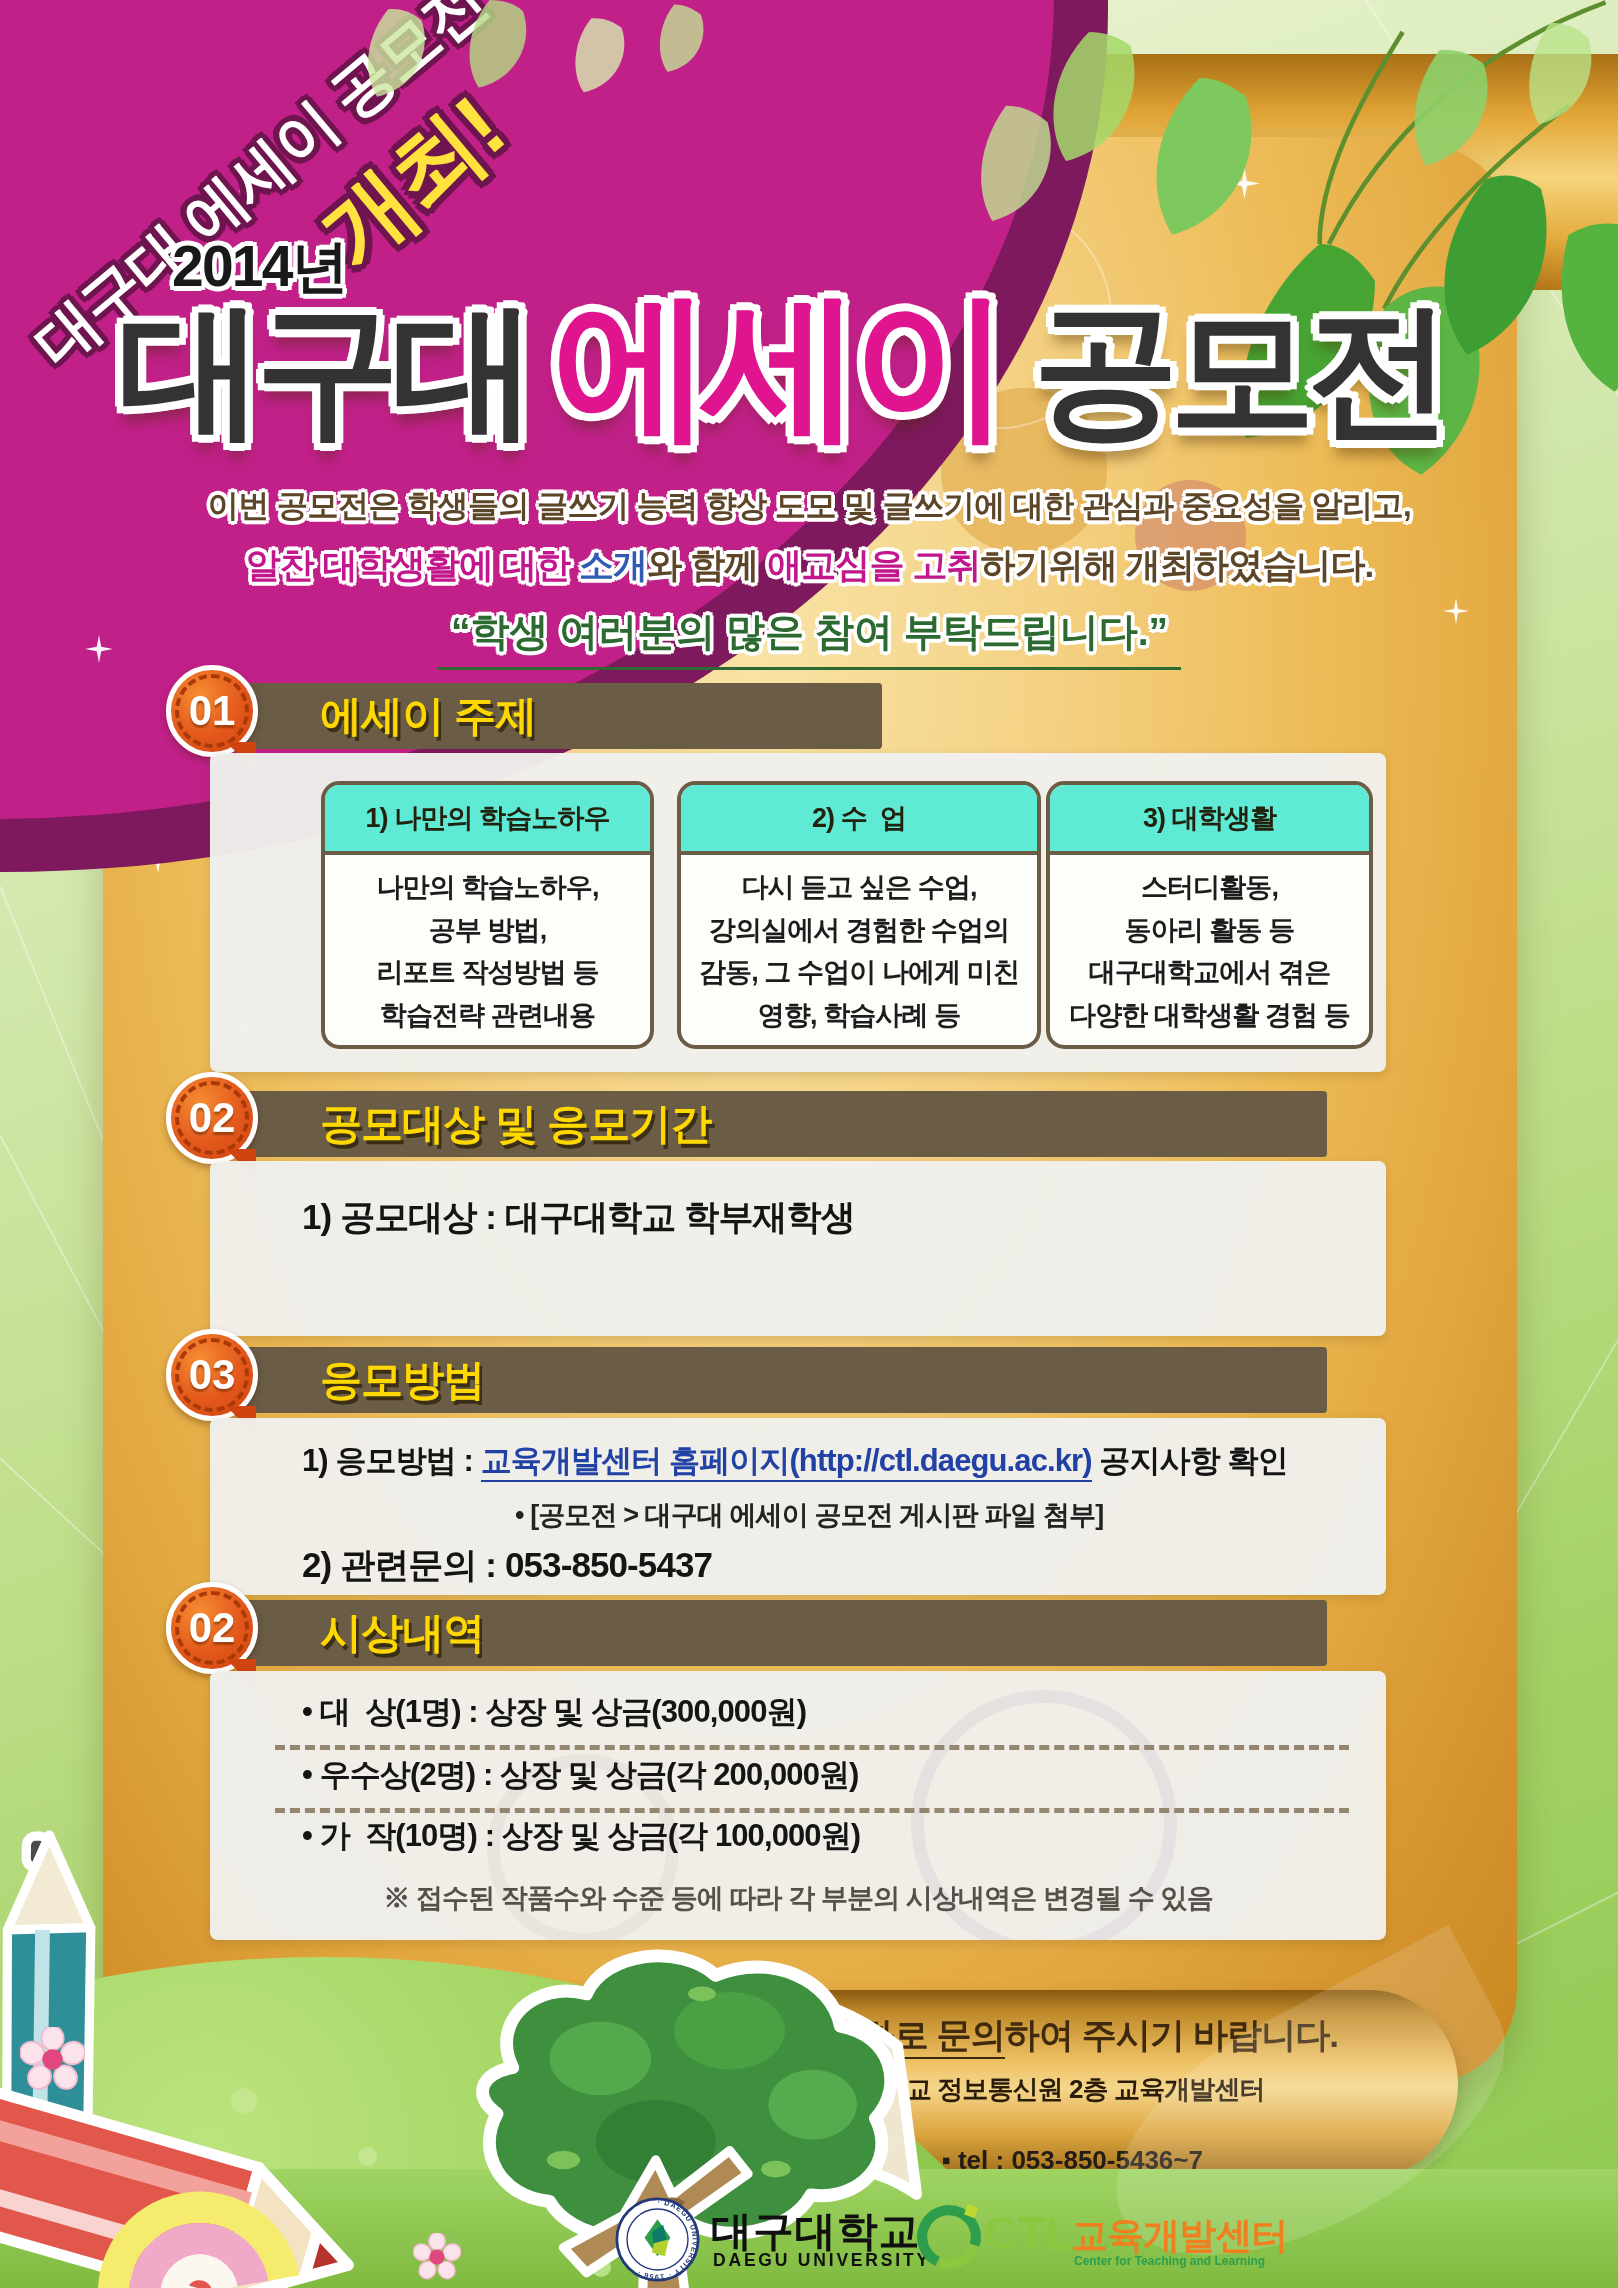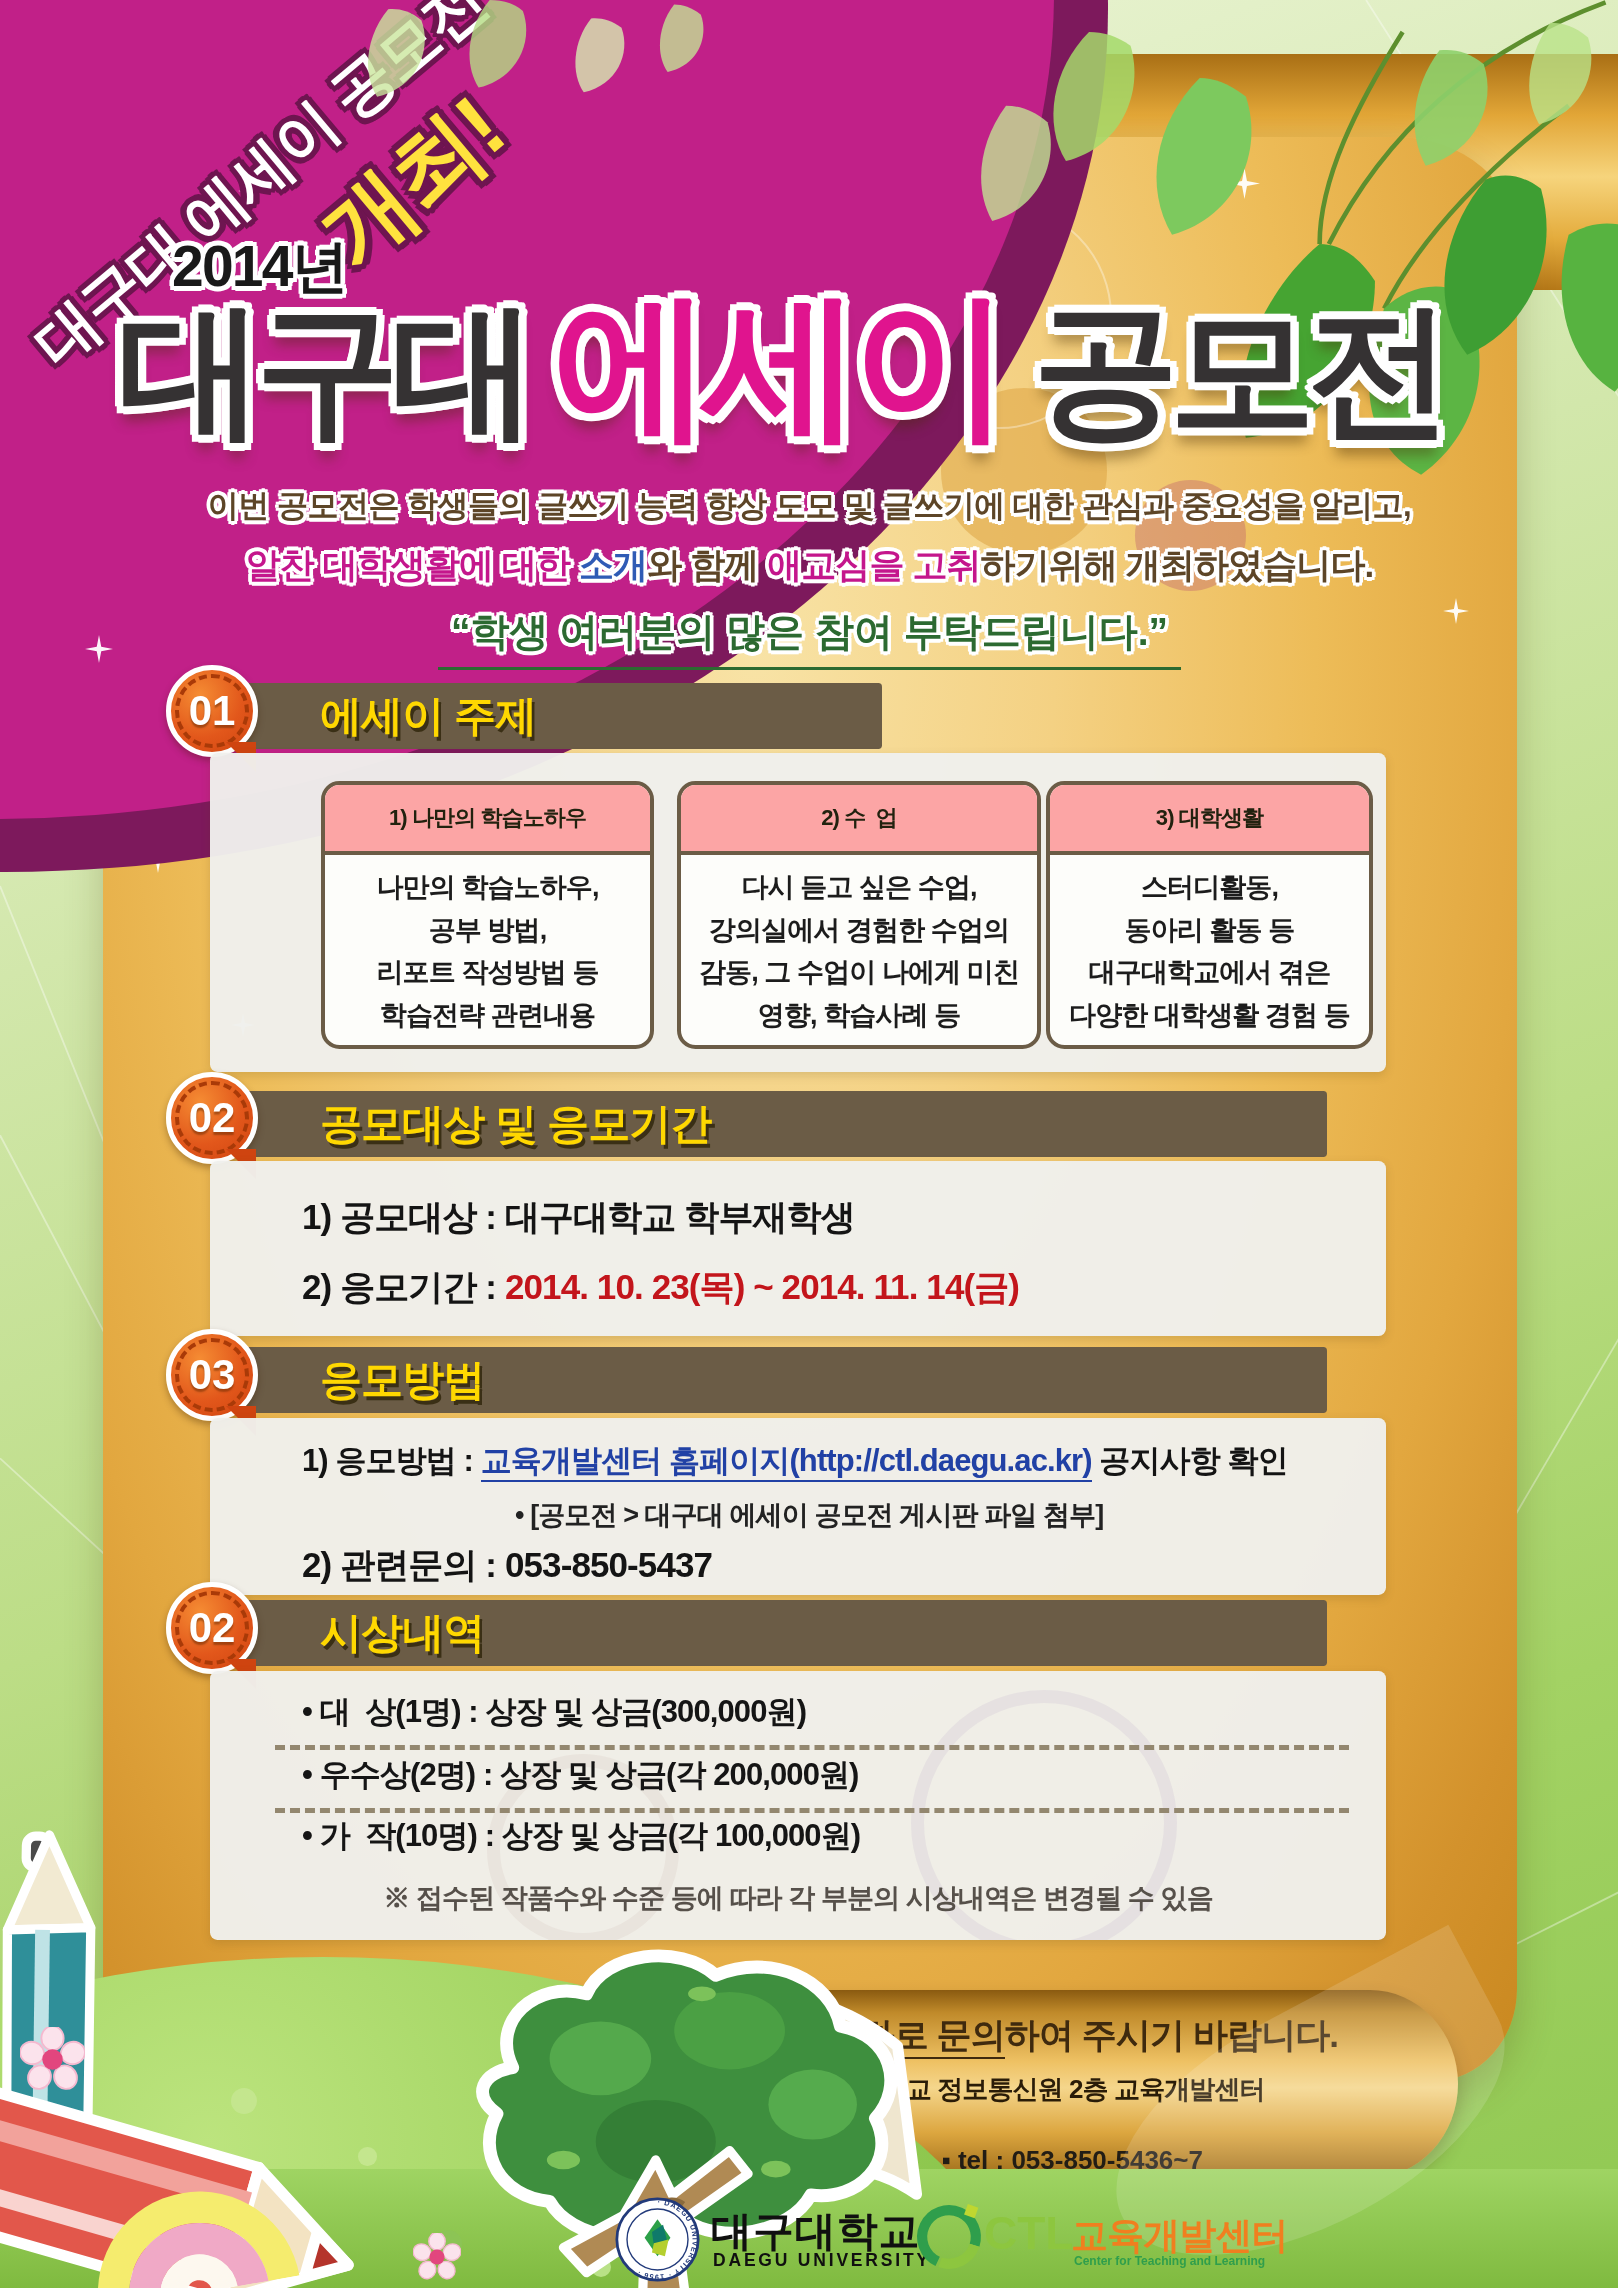--- a/index.html
+++ b/index.html
@@ -51,22 +51,22 @@
     background:radial-gradient(circle at 35% 30%,#f58c33,#e2571b 55%,#cf4410);
     border:5.5px solid #fff;box-shadow:0 3.7px 7.4px rgba(60,30,0,.35);}
   .badge .spike{position:absolute;inset:9.2px;border-radius:50%;border:4.6px dashed #a93a08;}
   .badge .num{position:absolute;inset:0;display:flex;align-items:center;justify-content:center;
     font-size:42px;font-weight:900;color:#fff;text-shadow:0 2.8px 1.8px rgba(100,40,0,.5);}
   .badge .tail{position:absolute;right:1.8px;bottom:-14.8px;width:0;height:0;
     border:15.7px solid transparent;border-top-color:#cf4410;border-right-color:#cf4410;}
   .panel{background:rgba(240,239,236,.97);border-radius:7.4px;box-shadow:0 3.7px 9.2px rgba(100,70,20,.18);}
   
   .tbox{position:absolute;top:28px;height:260px;background:#fdfdfa;border:4.6px solid #6b5c46;border-radius:18.5px;overflow:hidden;}
-  .tbox .th{height:66px;background:#fca5a5;border-bottom:4.6px solid #6b5c46;display:flex;align-items:center;justify-content:center;
-    font-size:22px;font-weight:900;color:#22220f;white-space:pre-wrap;letter-spacing:-0.9px;}
+  .tbox .th{height:66px;background:#5eead4;border-bottom:4.6px solid #6b5c46;display:flex;align-items:center;justify-content:center;
+    font-size:27px;font-weight:900;color:#22220f;white-space:pre-wrap;letter-spacing:-0.9px;}
   .tbox .tb{padding-top:11px;text-align:center;font-size:27px;font-weight:700;color:#1c1c1c;line-height:1.58;white-space:pre-line;letter-spacing:-0.9px;}
   .pline{position:absolute;white-space:nowrap;font-weight:900;letter-spacing:-0.9px;}
   .lbl{color:#141414;} .red{color:#c3151b;}
   .link{color:#2141a5;border-bottom:2.8px solid #2141a5;padding-bottom:1.8px;}
   .award{font-size:31px;color:#151515;white-space:pre-wrap;}
   .dash{position:absolute;left:65px;width:1074px;border-top:5.5px dashed #93876f;}
   .note{position:absolute;width:100%;text-align:center;font-size:27px;font-weight:800;color:#56504a;letter-spacing:-0.9px;}
   .swirl{border-radius:50%;border:13px solid rgba(170,150,190,.14);}
   
   .fribbon{left:227px;top:1990px;width:1231px;height:188px;
@@ -216,23 +216,20 @@
   </div>
   <div class="abs badge" style="left:166px;top:1072px;">
     <div class="core"></div>
     <div class="spike"></div>
     <div class="tail"></div>
     <div class="num">02</div>
   </div>
   <div class="abs panel" style="left:210px;top:1161px;width:1176px;height:175px;">
     <div class="pline" style="left:92px;top:33px;font-size:35px;">
       <span class="lbl">1) 공모대상 : </span><span class="lbl">대구대학교 학부재학생</span>
-    </div>
-    <div class="pline" style="left:92px;top:103px;font-size:35px;">
-      <span class="lbl">2) 응모기간 : </span><span class="red">2014. 10. 23(목) ~ 2014. 11. 14(금)</span>
     </div>
   </div>
 
   <div class="abs sec-bar" style="left:233px;top:1347px;width:1094px;">
     <span>응모방법</span>
   </div>
   <div class="abs badge" style="left:166px;top:1329px;">
     <div class="core"></div>
     <div class="spike"></div>
     <div class="tail"></div>

